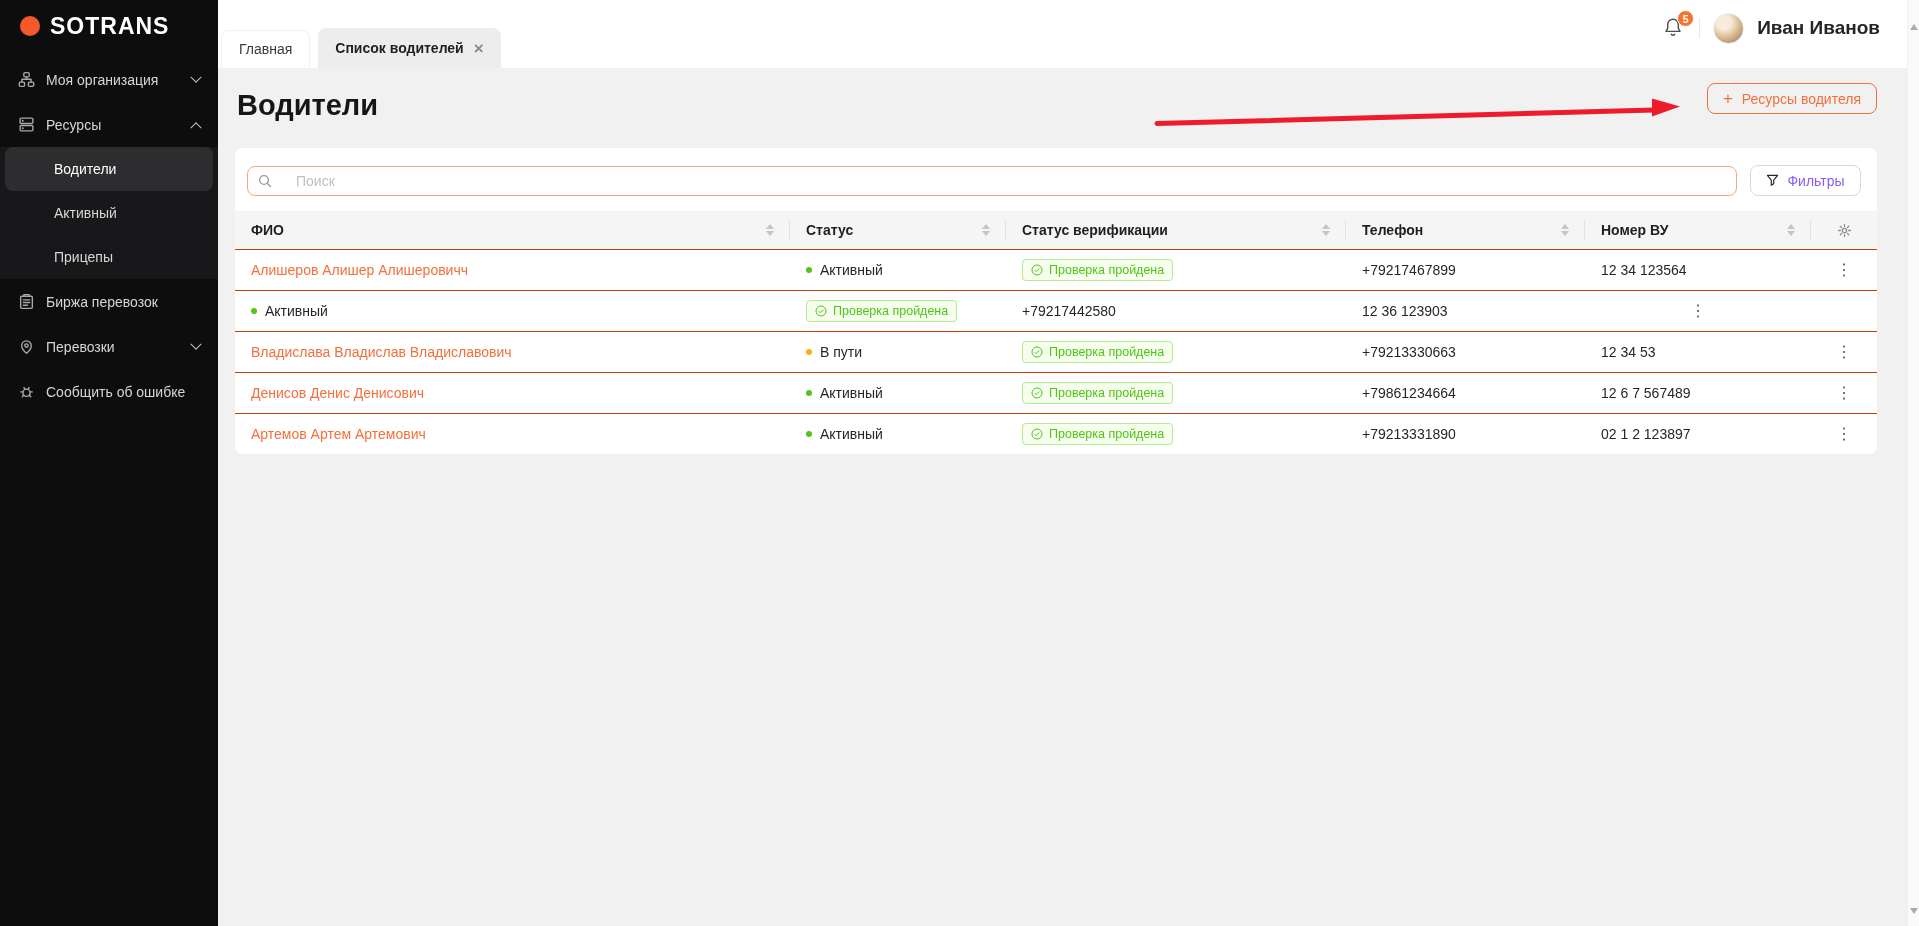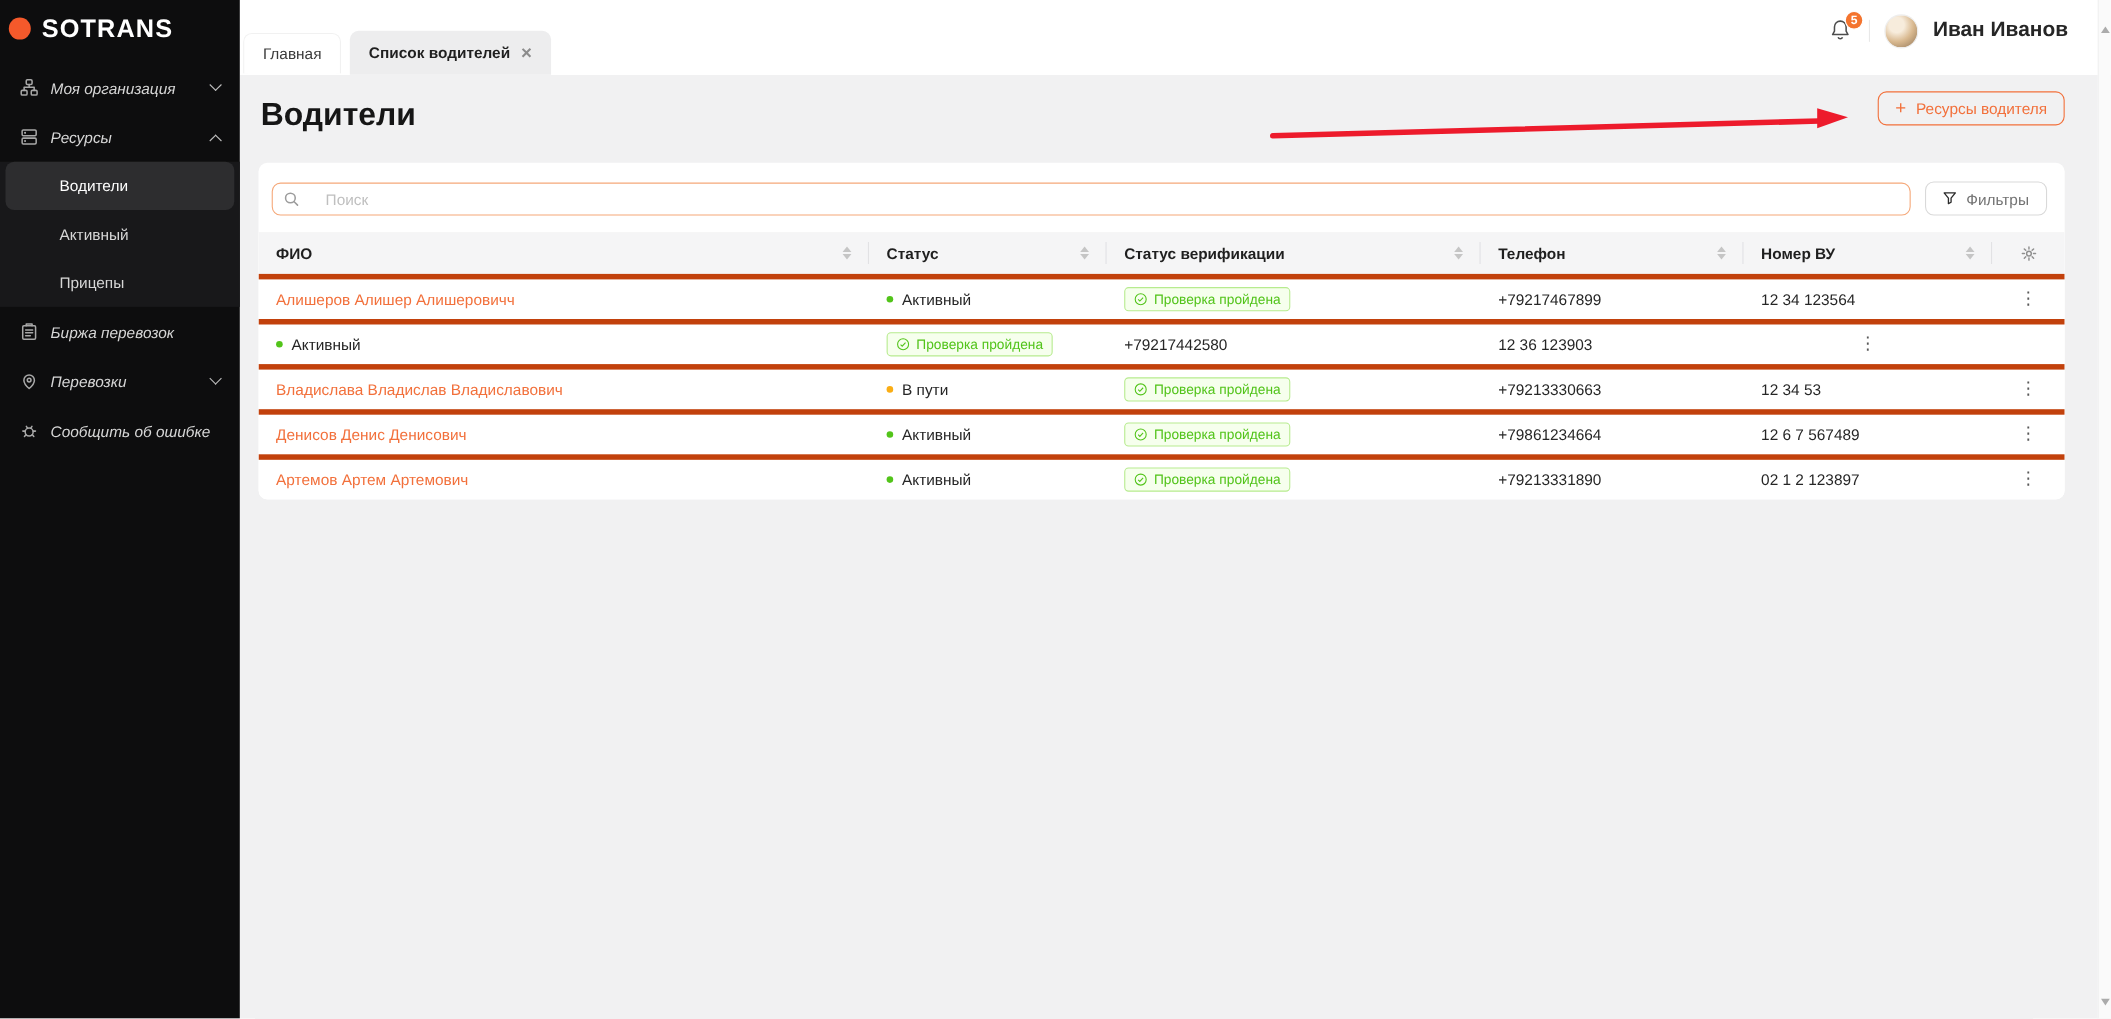--- a/index.html
+++ b/index.html
@@ -2,25 +2,25 @@
 <html><head>
 <meta charset="utf-8">
 <style>
   * { box-sizing: border-box; margin: 0; padding: 0; }
   html,body { width:1919px; height:926px; overflow:hidden; }
   body { font-family:"Liberation Sans", sans-serif; background:#fff; }
   .app { position:relative; width:1919px; height:926px; overflow:hidden; }
 
   
   .sidebar { position:absolute; left:0; top:0; bottom:0; width:218px; background:#0d0d0e; color:#d6d6d6; z-index:6; }
-  .logo-row { display:flex; align-items:center; gap:10px; height:52px; padding:0 8px; }
+  .logo-row { display:flex; align-items:center; gap:10px; height:52px; padding:0 20px; }
   .logo-dot { width:20px; height:20px; border-radius:50%; background:#f4592b; flex:none; }
   .logo-text { color:#fff; font-weight:800; font-size:23px; letter-spacing:1px; }
   .nav { padding-top:5px; }
-  .nav-item { display:flex; align-items:center; gap:11px; height:45px; padding:0 18px; font-size:14px; cursor:pointer;font-style:italic; }
+  .nav-item { display:flex; align-items:center; gap:11px; height:45px; padding:0 18px; font-size:14px; cursor:pointer; }
   .nav-item svg { flex:none; }
   .chev { width:8px; height:8px; border-right:1.6px solid #bfbfbf; border-bottom:1.6px solid #bfbfbf; margin-left:auto; flex:none; }
   .chev.down { transform:rotate(45deg) translate(-2px,-2px); }
   .chev.up { transform:rotate(-135deg) translate(-2px,-2px); }
   .submenu { background:#18181a; padding:0; }
   .sub-item { display:flex; align-items:center; height:44px; padding-left:54px; font-size:14px; cursor:pointer; color:#d6d6d6; }
   .sub-item.active { background:#2d2d2f; border-radius:8px; margin:0 5px; padding-left:49px; color:#fff; }
   .icon-stroke { stroke:#a8a8a8; fill:none; stroke-width:1.3; stroke-linecap:round; stroke-linejoin:round; }
 
   
@@ -44,33 +44,33 @@
   .add-plus { font-size:17px; line-height:1; margin-top:-1px; }
   .annotation-arrow { position:absolute; left:0; top:0; pointer-events:none; z-index:5; }
 
   
   .card { position:absolute; left:17px; top:80px; width:1642px; height:306px; background:#fff; border-radius:8px; overflow:hidden; }
   .search-row { display:flex; align-items:center; gap:13px; padding:17px 16px 0 12px; }
   .search-wrap { position:relative; flex:1; }
   .search-wrap svg { position:absolute; left:11px; top:8px; }
   .search-input { width:100%; height:30px; border:1px solid #f5a879; border-radius:8px; padding:0 10px 0 48px; font-size:14px; color:#333; outline:none; font-family:"Liberation Sans", sans-serif; background:#fff; }
   .search-input::placeholder { color:#bfbfbf; }
-  .filters-btn { flex:none; width:111px; height:31px; display:flex; align-items:center; justify-content:center; gap:8px; background:#fff; border:1px solid #d9d9d9; border-radius:8px; font-size:14px; color:#737373; cursor:pointer; }
+  .filters-btn { flex:none; width:111px; height:31px; display:flex; align-items:center; justify-content:center; gap:8px; background:#fff; border:1px solid #d9d9d9; border-radius:8px; font-size:14px; color:#8b5cf6; cursor:pointer; }
 
   .table { margin-top:15px; }
   .thead, .trow { display:grid; grid-template-columns:555px 216px 340px 239px 226px 66px; align-items:center; }
   .thead { height:38px; background:#f5f5f6; font-size:14px; font-weight:700; color:#1f1f1f; }
   .th { position:relative; display:flex; align-items:center; height:100%; padding:0 16px; cursor:pointer; }
   .th:not(:last-child)::after { content:""; position:absolute; right:0; top:9px; bottom:9px; width:1px; background:#e2e2e4; }
   .th-actions { justify-content:center; }
   .sorter { display:inline-flex; flex-direction:column; gap:2px; margin-left:auto; }
   .tri-up { width:0; height:0; border-left:4px solid transparent; border-right:4px solid transparent; border-bottom:5px solid #c5c5c5; }
   .tri-down { width:0; height:0; border-left:4px solid transparent; border-right:4px solid transparent; border-top:5px solid #c5c5c5; }
 
-  .trow { height:41px; border-top:5px solid #c2410c; background:#fff; }
+  .trow { height:41px; border-top:1px solid #c2410c; background:#fff; }
   .td { padding:0 16px; font-size:14px; color:#262626; display:flex; align-items:center; }
   .name-link { color:#f2703b; text-decoration:none; cursor:pointer; }
   .dot { width:6px; height:6px; border-radius:50%; margin-right:8px; flex:none; }
   .vbadge { display:inline-flex; align-items:center; gap:6px; height:22px; padding:0 8px; border:1px solid #b7eb8f; background:#f6ffed; border-radius:4px; color:#52c41a; font-size:12.5px;text-align:center; }
   .td-actions { justify-content:center; }
   .dots { font-size:16px; color:#595959; cursor:pointer; line-height:1; padding:2px 6px; }
 
   
   .scrollbar { position:absolute; right:0; top:0; bottom:0; width:12px; background:#fafafa; border-left:1px solid #f0f0f0; z-index:9; }
   .sb-up, .sb-down { position:absolute; left:2px; width:0; height:0; border-left:4px solid transparent; border-right:4px solid transparent; cursor:pointer; }

